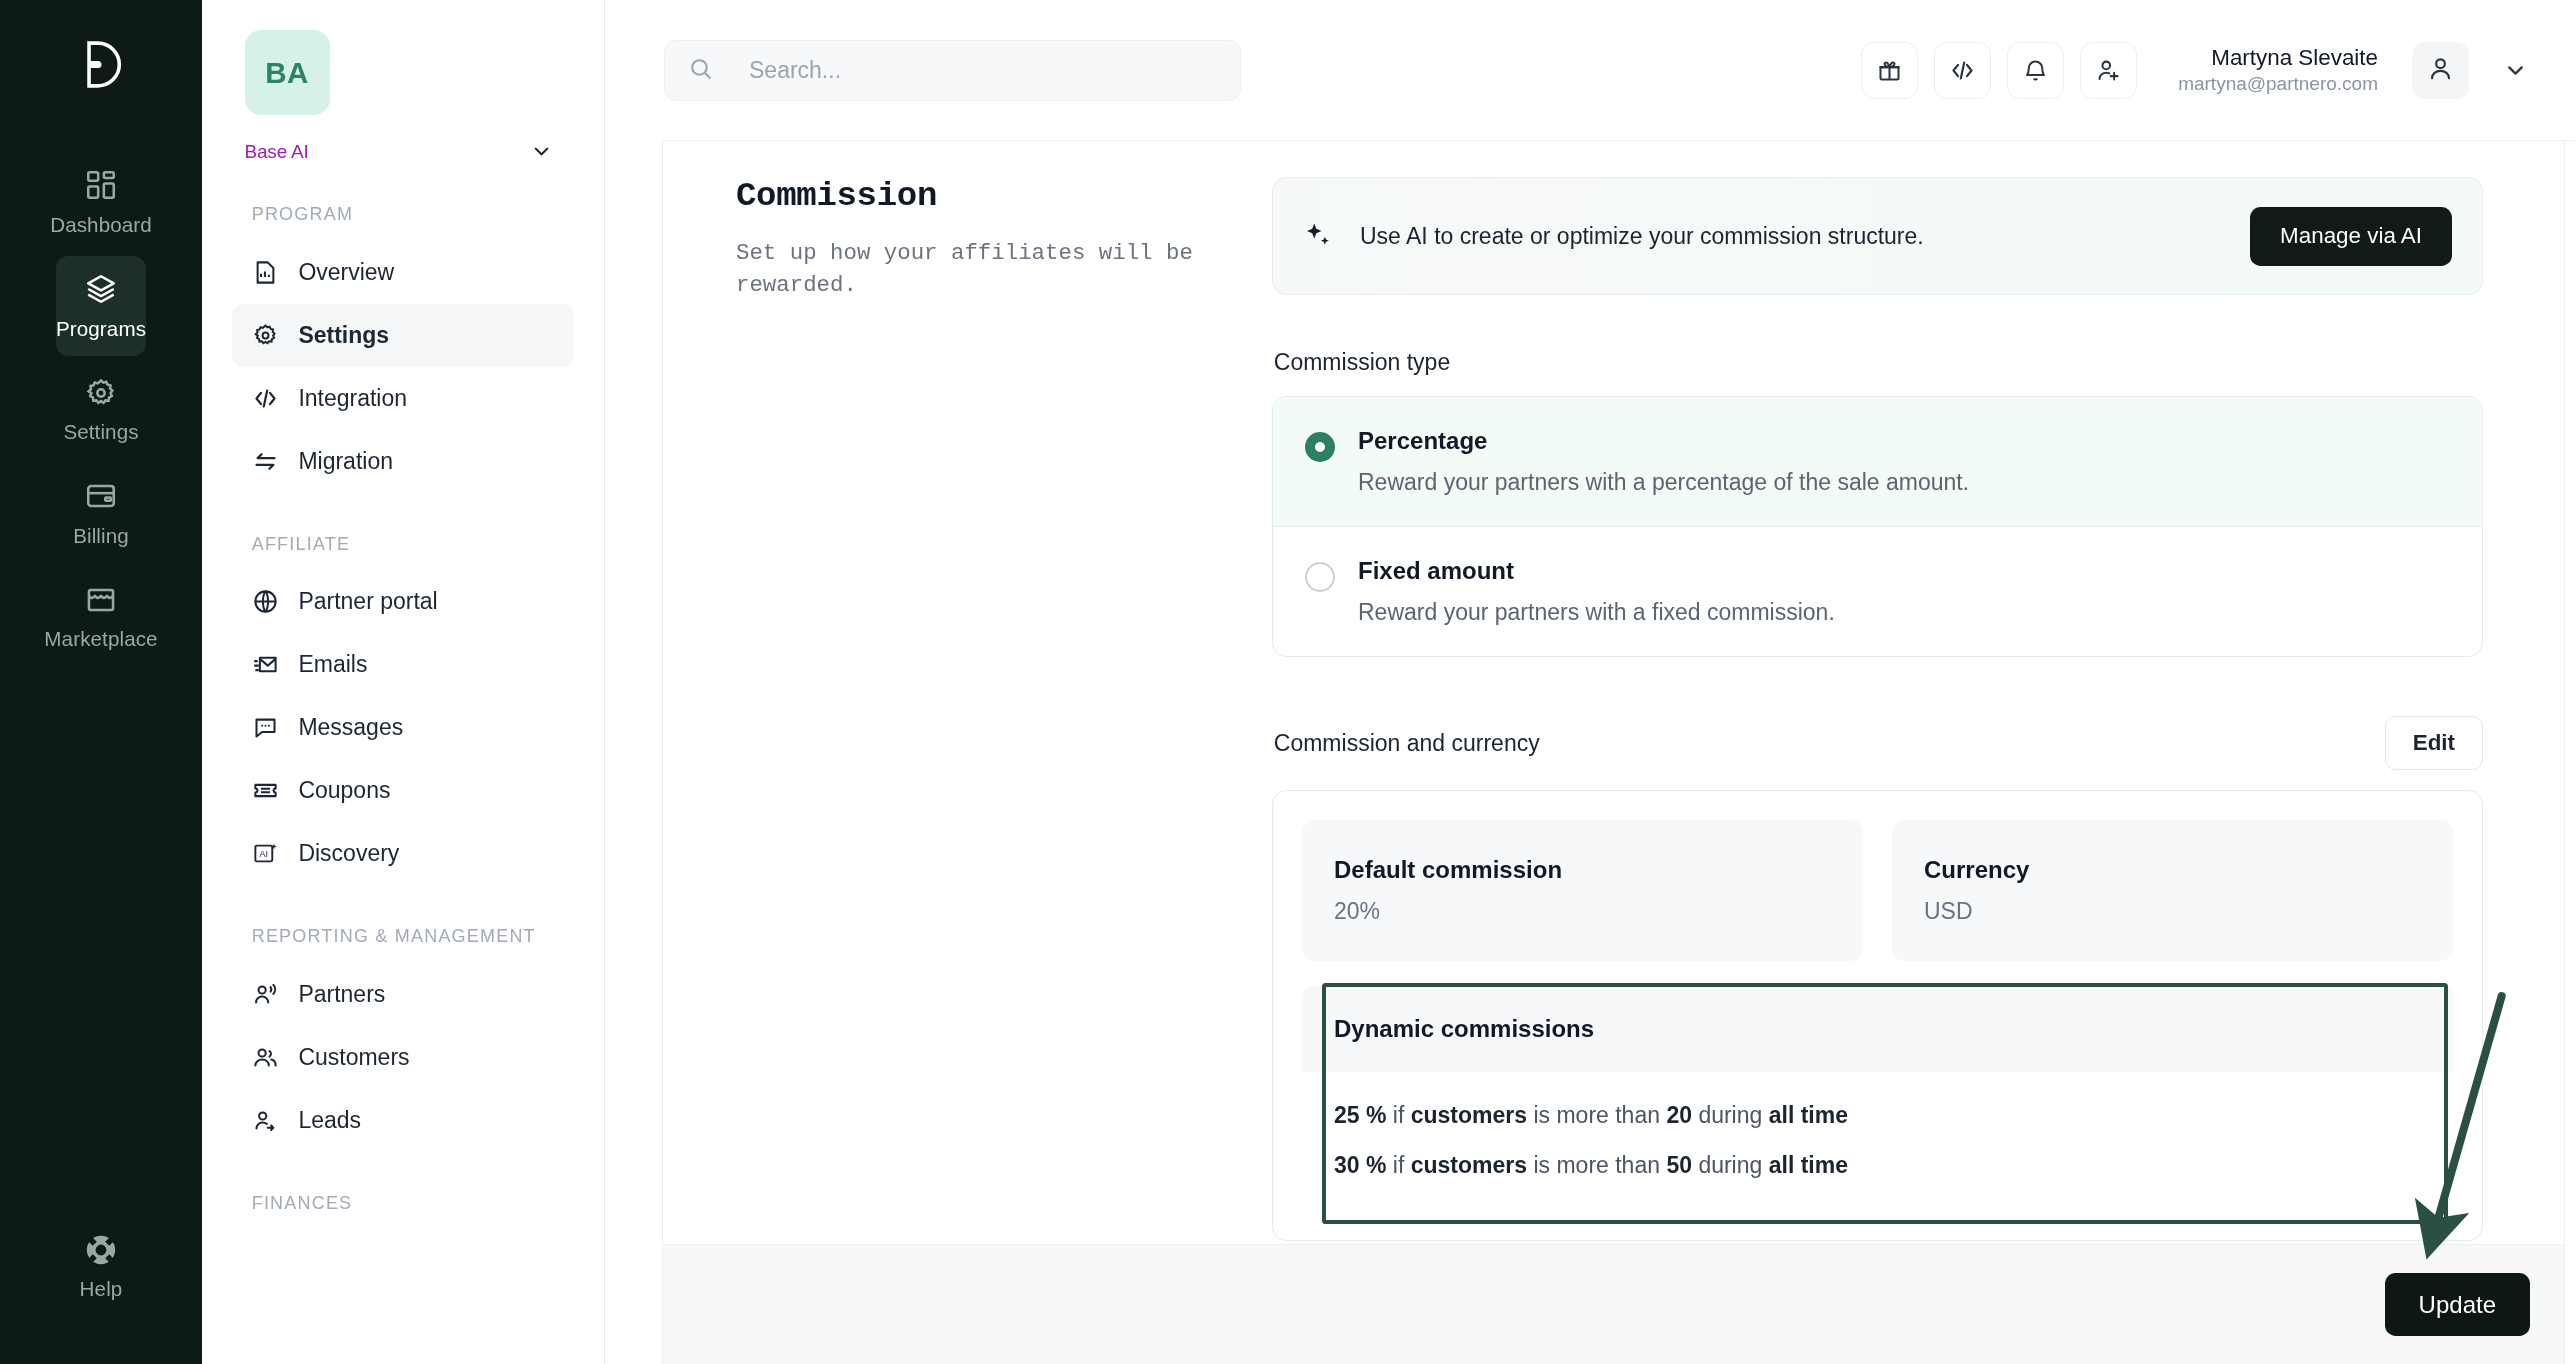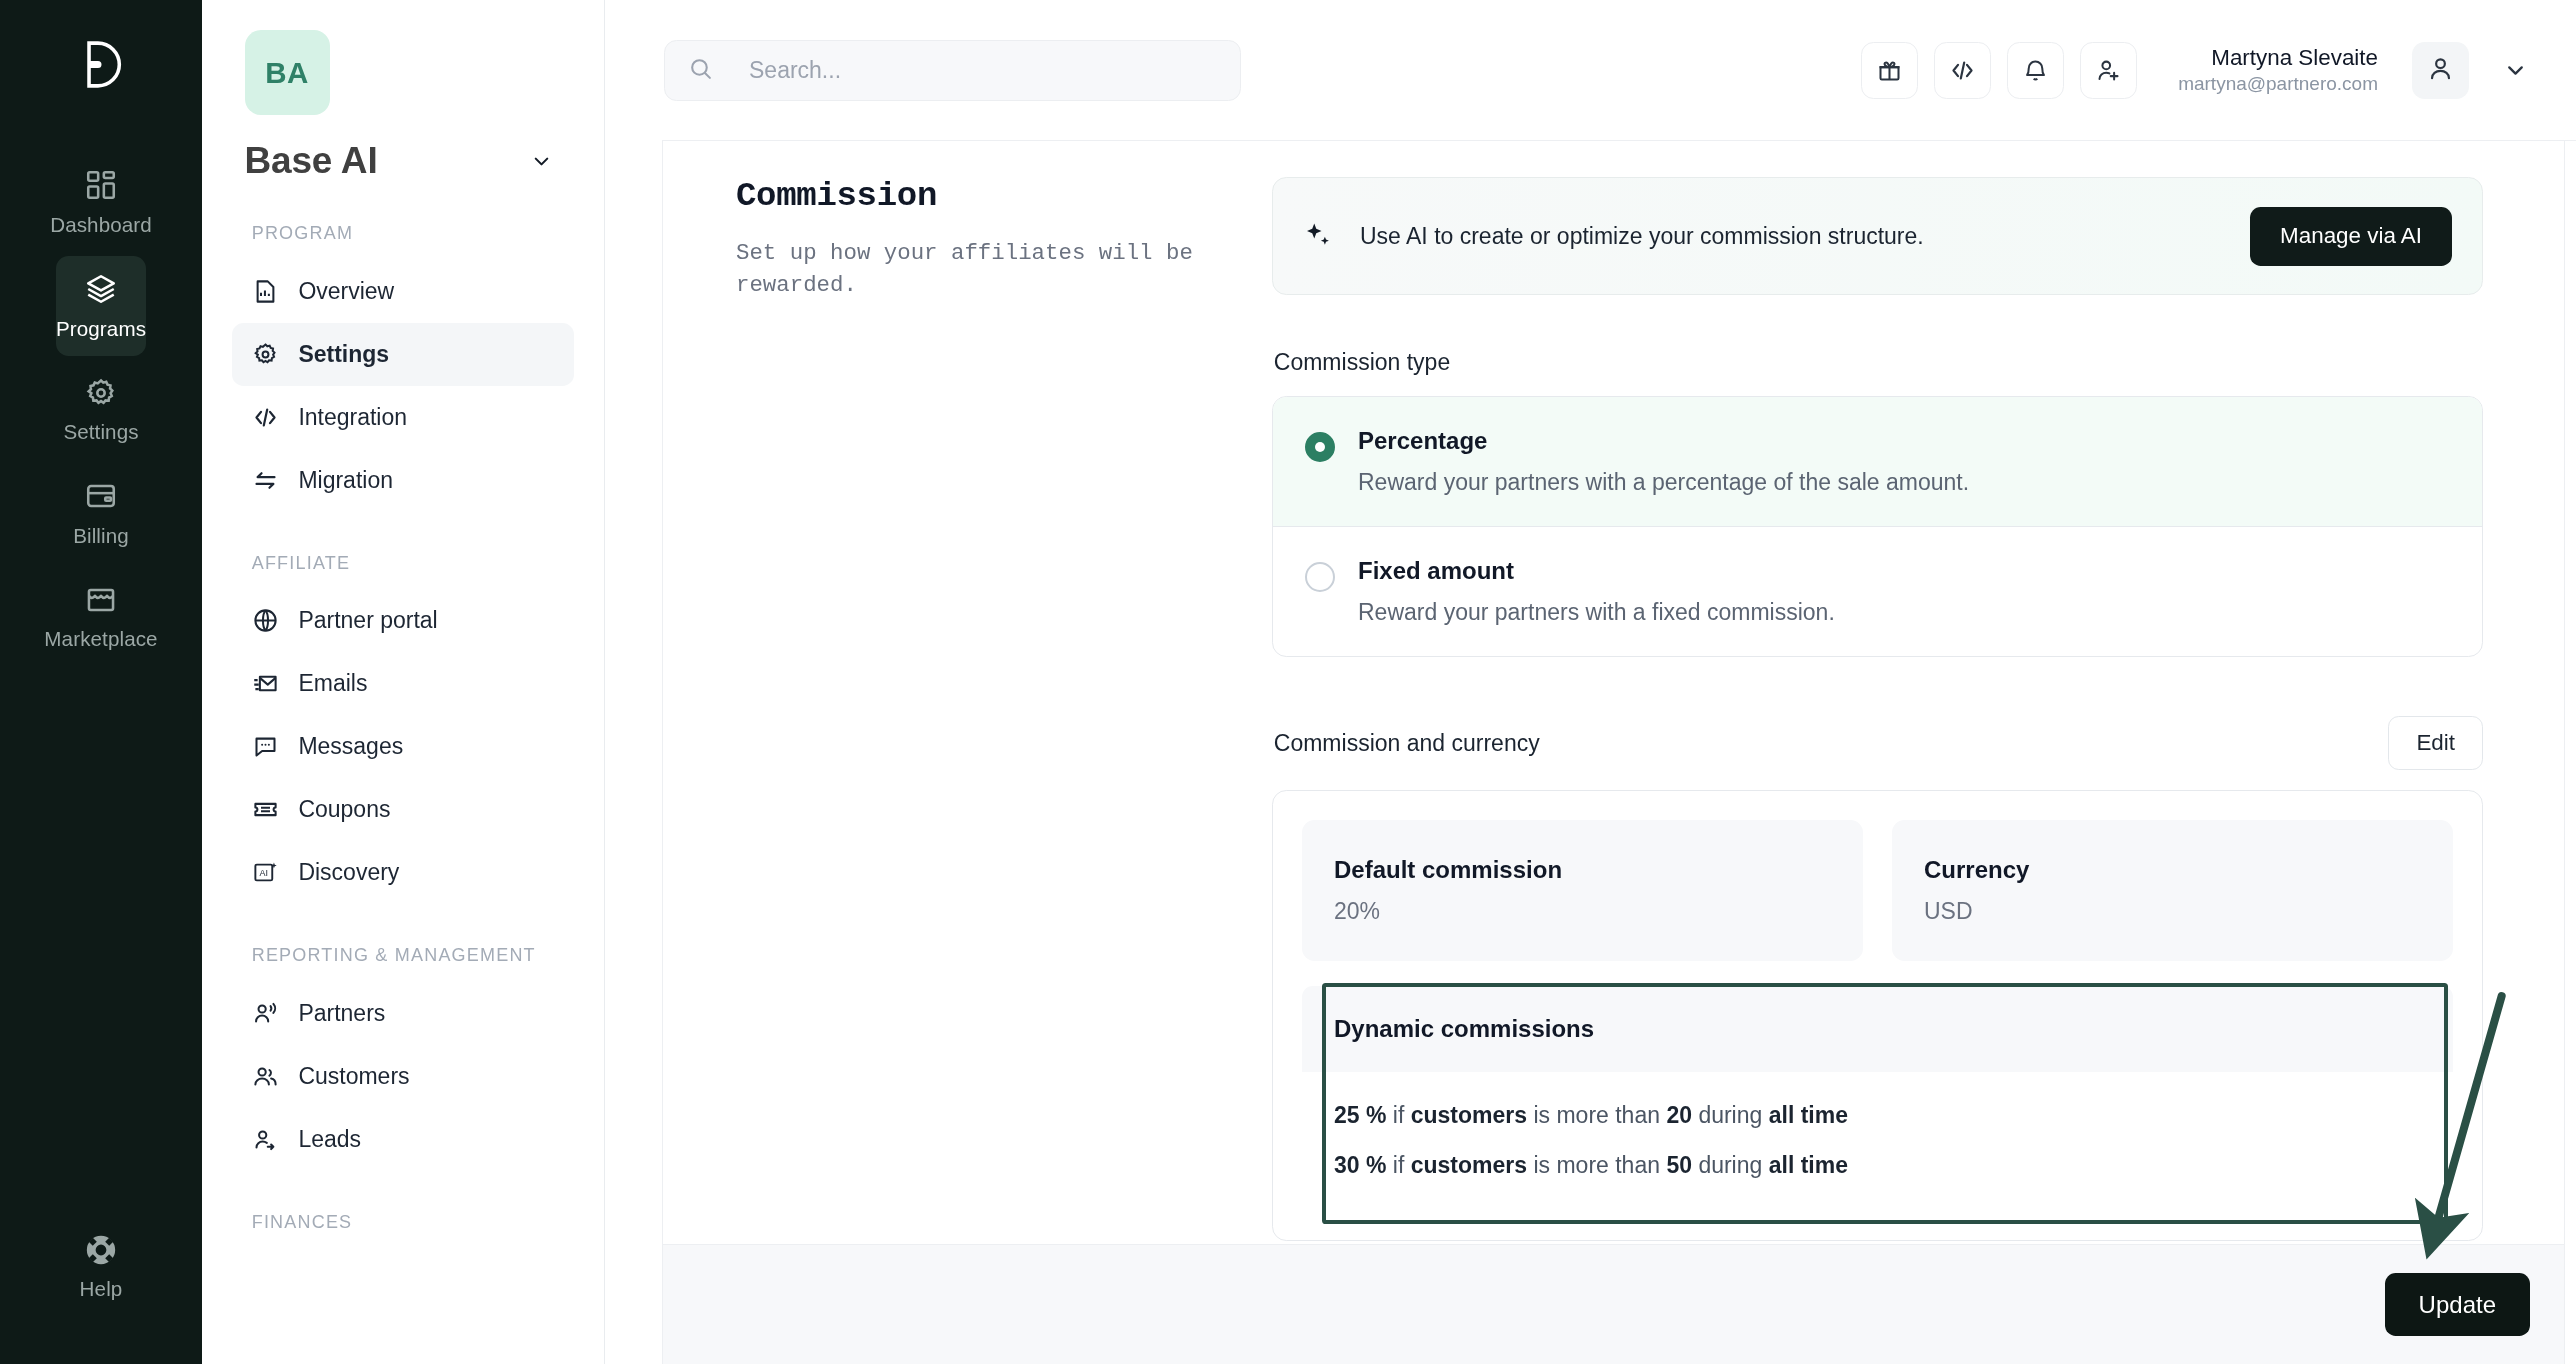--- a/index.html
+++ b/index.html
@@ -45,21 +45,21 @@
     width: 85px; height: 85px; border-radius: 16px;
     background: #d6f2e6; color: #2f8167;
     display: flex; align-items: center; justify-content: center;
     font-size: 29.5px; font-weight: 600; letter-spacing: 0.4px;
     margin-left: 12.5px;
   }
   .brand-row {
     display: flex; align-items: center; justify-content: space-between;
     margin: 25px 0 0 12.5px; padding-right: 21.5px; cursor: pointer;
   }
-  .brand-name { font-size: 37px; font-weight: 700; color: #404040; letter-spacing: -0.2px; }
+  .brand-name { font-size: 19px; font-weight: 400; color: #a21caf; letter-spacing: -0.2px; }
   .chev { color: #131b26; display:flex; }
   .nav-group { margin-top: 39px; }
   .nav-label {
     font-size: 18px; color: #a3abb6; letter-spacing: 1.2px; font-weight: 500;
     padding: 0 19.7px; margin-bottom: 14.3px; line-height: 1.35; text-transform: uppercase;
   }
   .nav-item {
     display: flex; align-items: center; gap: 19.7px;
     height: 63px; padding: 0 19.7px; border-radius: 11.6px;
     color: #1d2633; font-size: 23px; cursor: pointer;
@@ -135,21 +135,21 @@
     content: ""; width: 10.7px; height: 10.7px; border-radius: 50%; background: #fff;
   }
   .radio-title { font-size: 24px; font-weight: 700; color: #111827; }
   .radio-desc { font-size: 23px; color: #5b6472; margin-top: 14.3px; }
 
   .cc-head { display: flex; align-items: center; margin: 59px 0 19.7px 1.8px; }
   .cc-title { font-size: 23px; color: #1b2430; }
   .btn-ghost {
     margin-left: auto; border: 1.8px solid #e3e7eb; background: #fff;
     border-radius: 10.7px; height: 54px; padding: 0 27px;
-    font-size: 22.4px; color: #1b2430; font-family: inherit; cursor: pointer;
+    font-size: 22.4px; color: #1b2430; font-family: inherit; cursor: pointer; font-weight: bold;
   }
   .cc-card { border: 1.8px solid #e6e9ed; border-radius: 14.3px; padding: 29px; }
   .cc-grid { display: flex; gap: 29px; }
   .cc-tile { flex: 1 1 0; background: #f7f8fa; border-radius: 12.5px; padding: 36px 32px; min-height: 115px; }
   .cc-tile-label { font-size: 24px; font-weight: 700; color: #111827; }
   .cc-tile-value { font-size: 23px; color: #6b7280; margin-top: 14.3px; }
 
   .dyn-wrap { position: relative; margin-top: 25px; }
   .dyn-highlight {
     position: absolute; left: 19.7px; right: 5.4px; top: -3.6px; bottom: -12.5px;

